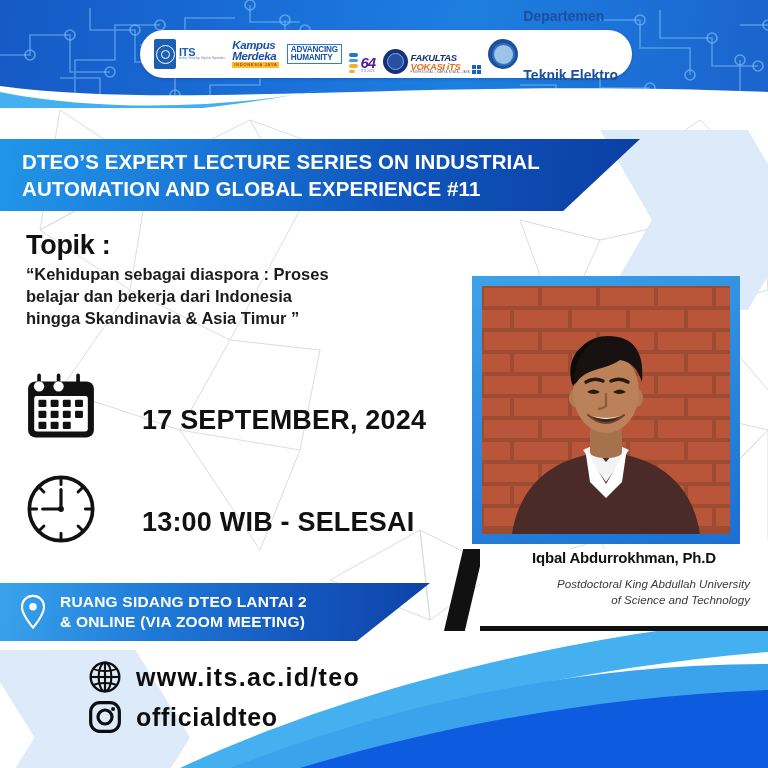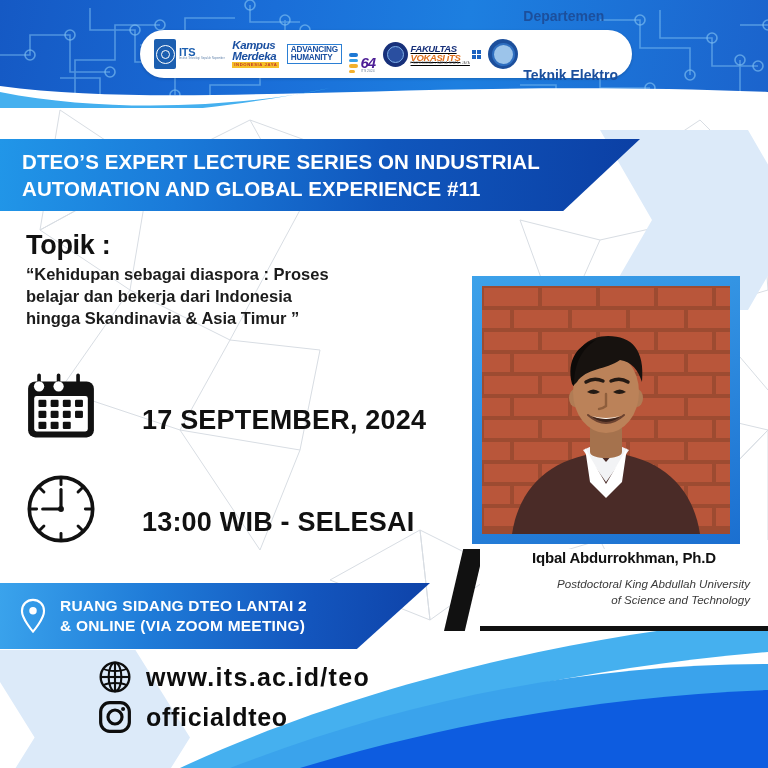--- a/index.html
+++ b/index.html
@@ -41,21 +41,21 @@
   .ib .bars{display:flex;flex-direction:column;gap:2px;margin-right:2px;}
   .ib .bars i{display:block;width:9px;height:3.4px;border-radius:2px;}
   .ib .bars i:nth-child(1){background:#1d78d4;}
   .ib .bars i:nth-child(2){background:#39a0e8;}
   .ib .bars i:nth-child(3){background:#f3b02c;}
   .ib .bars i:nth-child(4){background:#f3b02c;width:6px;}
   .ib .num{line-height:.9;text-align:center;}
   .ib .num b{font-size:15px;color:#4c1d95;display:block;font-style:italic;letter-spacing:-1px;}
   .ib .num s{font-size:3.4px;color:#6b7f99;text-decoration:none;display:block;}
 
-  .vk{display:flex;align-items:center;text-decoration:underline;}
+  .vk{display:flex;align-items:flex-end;}
   .vk .badge{width:25px;height:25px;border-radius:50%;background:#17307a;
     display:flex;align-items:center;justify-content:center;margin-right:3px;}
   .vk .badge i{display:block;width:15px;height:15px;border-radius:50%;
     border:1.2px solid #7fb0e8;background:#2a4fa0;}
   .vk .t{line-height:.95;}
   .vk .t .f{font-size:9.5px;font-weight:bold;color:#17307a;font-style:italic;display:block;letter-spacing:-.4px;}
   .vk .t .v{font-size:9.5px;font-weight:bold;color:#e0701c;font-style:italic;display:block;letter-spacing:-.4px;}
   .vk .t .u{font-size:2.8px;color:#555;display:block;letter-spacing:.3px;}
   .vk .sq{display:grid;grid-template-columns:repeat(2,4px);grid-gap:1px;margin-left:2px;}
   .vk .sq i{display:block;width:4px;height:4px;background:#1b62c0;}
@@ -108,28 +108,28 @@
   .speaker .slash{position:absolute;left:0;top:0;width:40px;height:82px;background:#111;
     clip-path:polygon(48% 0,100% 0,52% 100%,0 100%);}
   .speaker .card{position:absolute;left:36px;top:0;width:288px;height:82px;background:#fff;
     border-bottom:5px solid #111;box-sizing:border-box;
     display:flex;flex-direction:column;align-items:center;justify-content:center;padding:3px 6px 22px;}
   .speaker .nm{font-size:15px;font-weight:bold;color:#111;letter-spacing:-.2px;}
   .speaker .rule{width:252px;height:2px;background:#2b2b2b;margin:5px 0 5px;}
   .speaker .aff{font-size:11.6px;font-style:italic;color:#3a3a3a;line-height:1.32;text-align:right;width:252px;}
 
   
-  .locbar{position:absolute;left:0;top:583px;width:430px;height:66px;z-index:3;
+  .locbar{position:absolute;left:0;top:583px;width:430px;height:58px;z-index:3;
     background:linear-gradient(95deg,#3aa3ec 0%,#1f7bd8 35%,#1355bd 72%,#0e42a8 100%);
     clip-path:polygon(0 0,100% 0,83% 100%,0 100%);
     display:flex;align-items:center;padding-left:18px;box-sizing:border-box;}
   .locbar .txt{color:#fff;font-weight:bold;font-size:15.5px;line-height:1.28;margin-left:12px;letter-spacing:.2px;}
 
   
-  .footer{position:absolute;left:98px;top:660px;z-index:5;}
+  .footer{position:absolute;left:88px;top:660px;z-index:5;}
   .frow{display:flex;align-items:center;margin-bottom:6px;}
   .frow .ft{font-size:25px;font-weight:bold;color:#0d0d0d;margin-left:14px;letter-spacing:1.3px;}
   .frow .ft2{font-size:25px;font-weight:bold;color:#0d0d0d;margin-left:14px;letter-spacing:.7px;}
 
   
   .waves{position:absolute;left:0;bottom:0;width:768px;height:190px;z-index:2;}
 </style>
 </head>
 <body>
 

